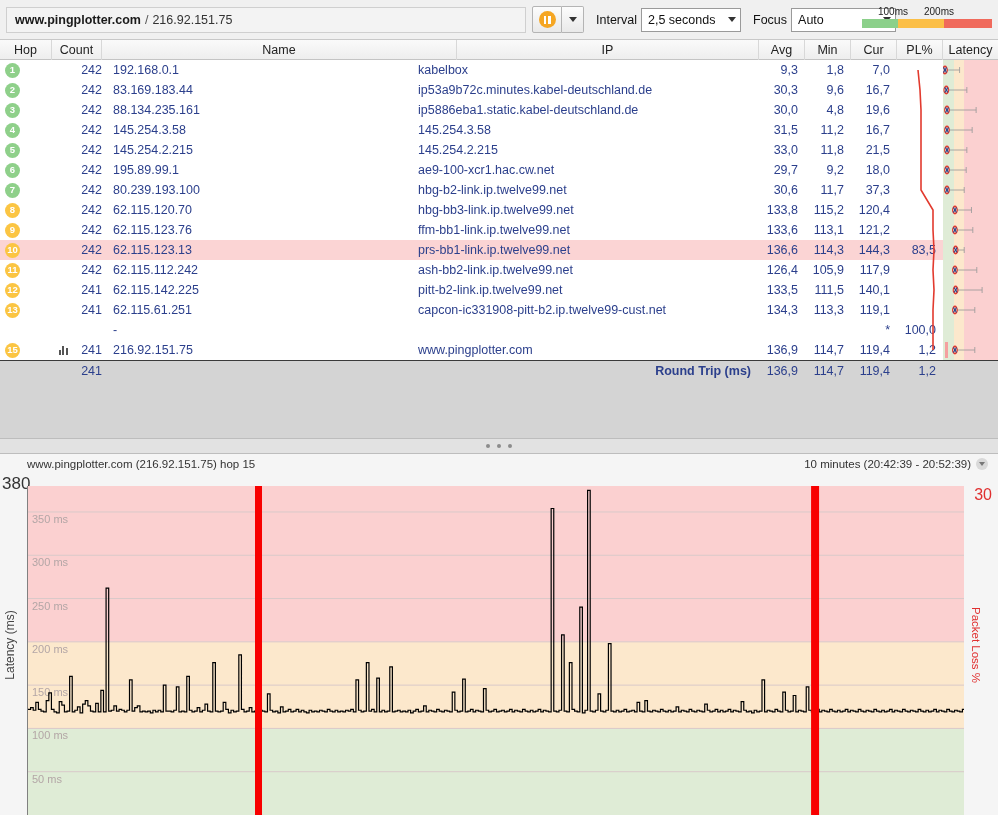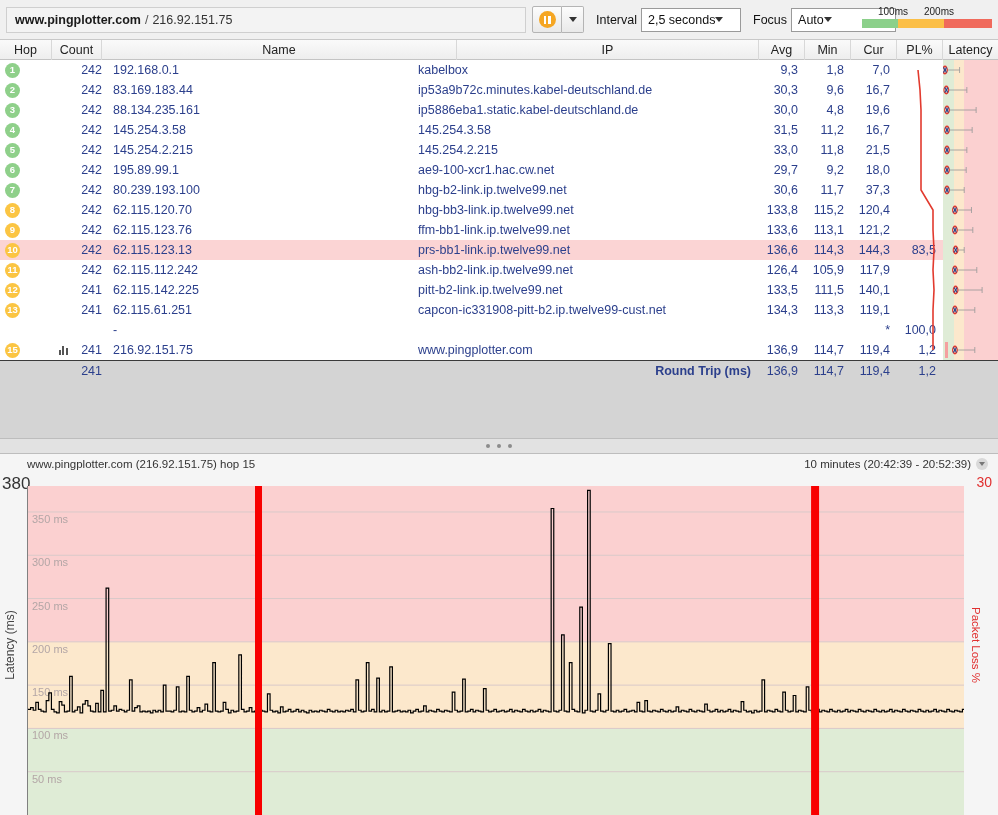--- a/index.html
+++ b/index.html
@@ -58,21 +58,21 @@
     border-radius: 0 2px 2px 0;
     display: flex; align-items: center; justify-content: center;
     cursor: pointer;
   }
   .caret { width: 0; height: 0; border-left: 4px solid transparent;
            border-right: 4px solid transparent; border-top: 5px solid #333; }
 
   .tb-label { margin-left: 12px; margin-right: 4px; font-size: 12.5px; color: #111; }
   .tb-select {
     height: 24px; background: #fff; border: 1px solid #9a9a9a;
-    display: flex; align-items: center; 
+    display: flex; align-items: center; justify-content: space-between;
     padding: 0 4px 0 6px; font-size: 12.5px; color: #111; cursor: pointer;
   }
   #interval-select { width: 100px; }
   #focus-select { width: 105px; }
 
   #legend { position: absolute; right: 6px; top: 6px; width: 130px; }
   #legend-labels { position: relative; height: 13px; font-size: 10px; color: #222; }
   #legend-labels span { position: absolute; top: 0; }
   #legend-bar { display: flex; height: 9px; }
   #legend-bar i { display: block; height: 9px; }
@@ -160,21 +160,21 @@
   #ylabel span {
     transform: rotate(-90deg); white-space: nowrap;
     font-size: 12px; color: #444;
   }
   #ymax { position: absolute; left: 2px; top: 0; font-size: 17px; color: #333; }
   #plabel {
     position: absolute; right: 14px; top: 0; height: 100%;
     display: flex; align-items: center; justify-content: center; width: 16px;
   }
   #plabel span { transform: rotate(90deg); white-space: nowrap; font-size: 11.5px; color: #e03030; }
-  #pmax { position: absolute; right: 6px; top: 0; font-size: 14px; color: #e03030; }
+  #pmax { position: absolute; right: 6px; top: 12px; font-size: 16px; color: #e03030; }
   #plot { position: absolute; overflow: hidden; }
 </style>
 </head>
 <body>
 
 <div id="app">
 
   <div id="toolbar">
 
     <div id="target-box">

